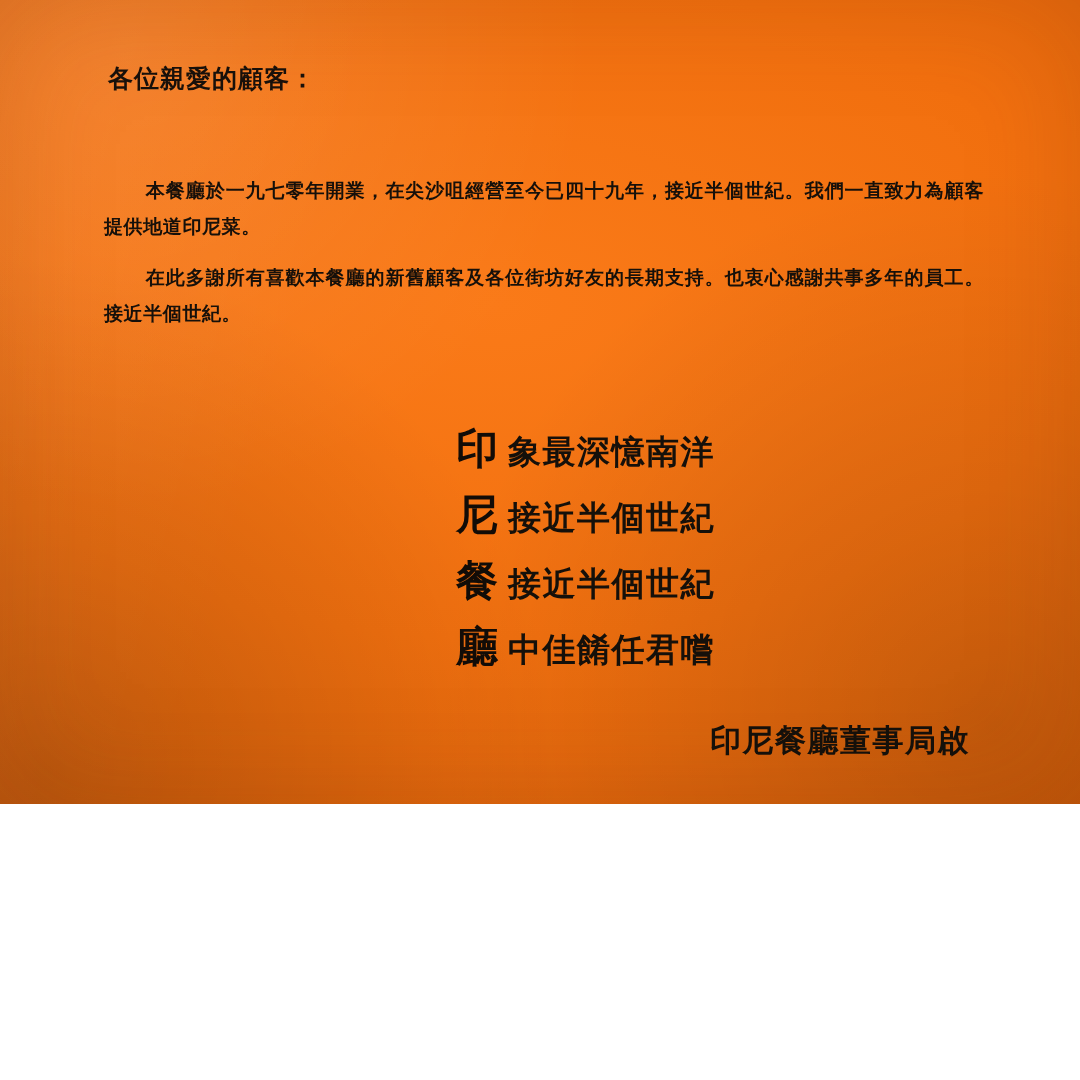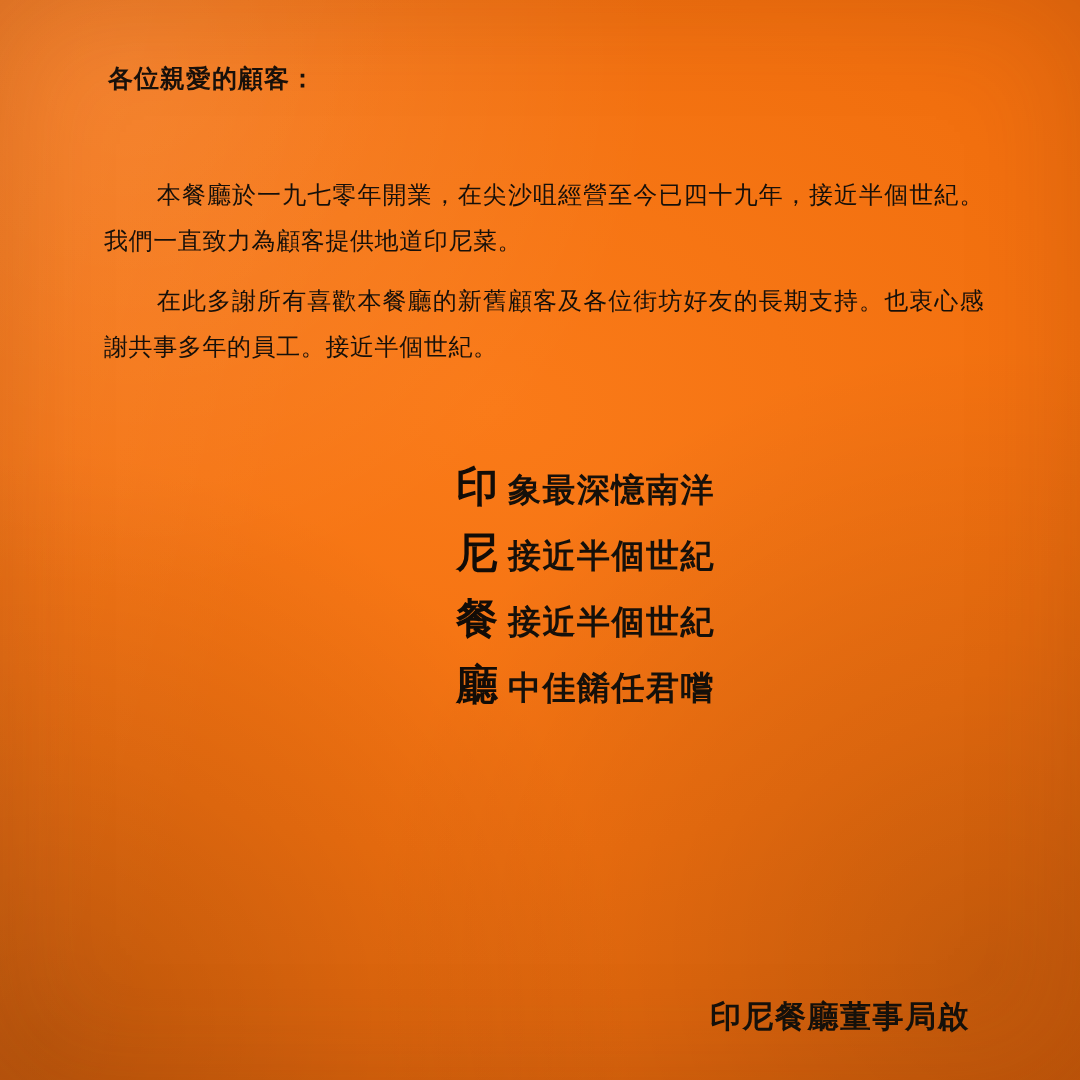--- a/index.html
+++ b/index.html
@@ -10,21 +10,21 @@
     width: 1080px;
     height: 1080px;
     overflow: hidden;
     font-family: "DejaVu Serif", "Liberation Serif", serif;
   }
 
   
   #notice-sheet {
     position: relative;
     width: 1080px;
-    height: 1080px;
+    height: 804px;
     box-sizing: border-box;
     background:
       radial-gradient(ellipse 120% 90% at 46% 38%, #fa7a18 0%, #f2700f 46%, #e4680d 76%, #d85f0b 100%);
     color: #140d06;
   }
 
   
   #notice-sheet::before {
     content: "";
     position: absolute;
@@ -62,27 +62,27 @@
     margin: 16px 0 0 4px;
     font-weight: 600;
     color: #18100a;
   }
 
   
   .body-block {
     margin-top: 78px;
   }
   .para {
-    font-size: 24px;
+    font-size: 19px;
     line-height: 1.92;
     letter-spacing: 0.6px;
     text-indent: 2.2em;
     margin: 0 0 14px 0;
     color: #16100a;
-    font-weight: 400;
+    font-weight: 700;
     text-align: justify;
     text-justify: inter-character;
   }
   .para.tight { margin-bottom: 10px; }
 
   
   .couplet {
     margin: 96px 0 0 0;
     padding-left: 352px;
   }

